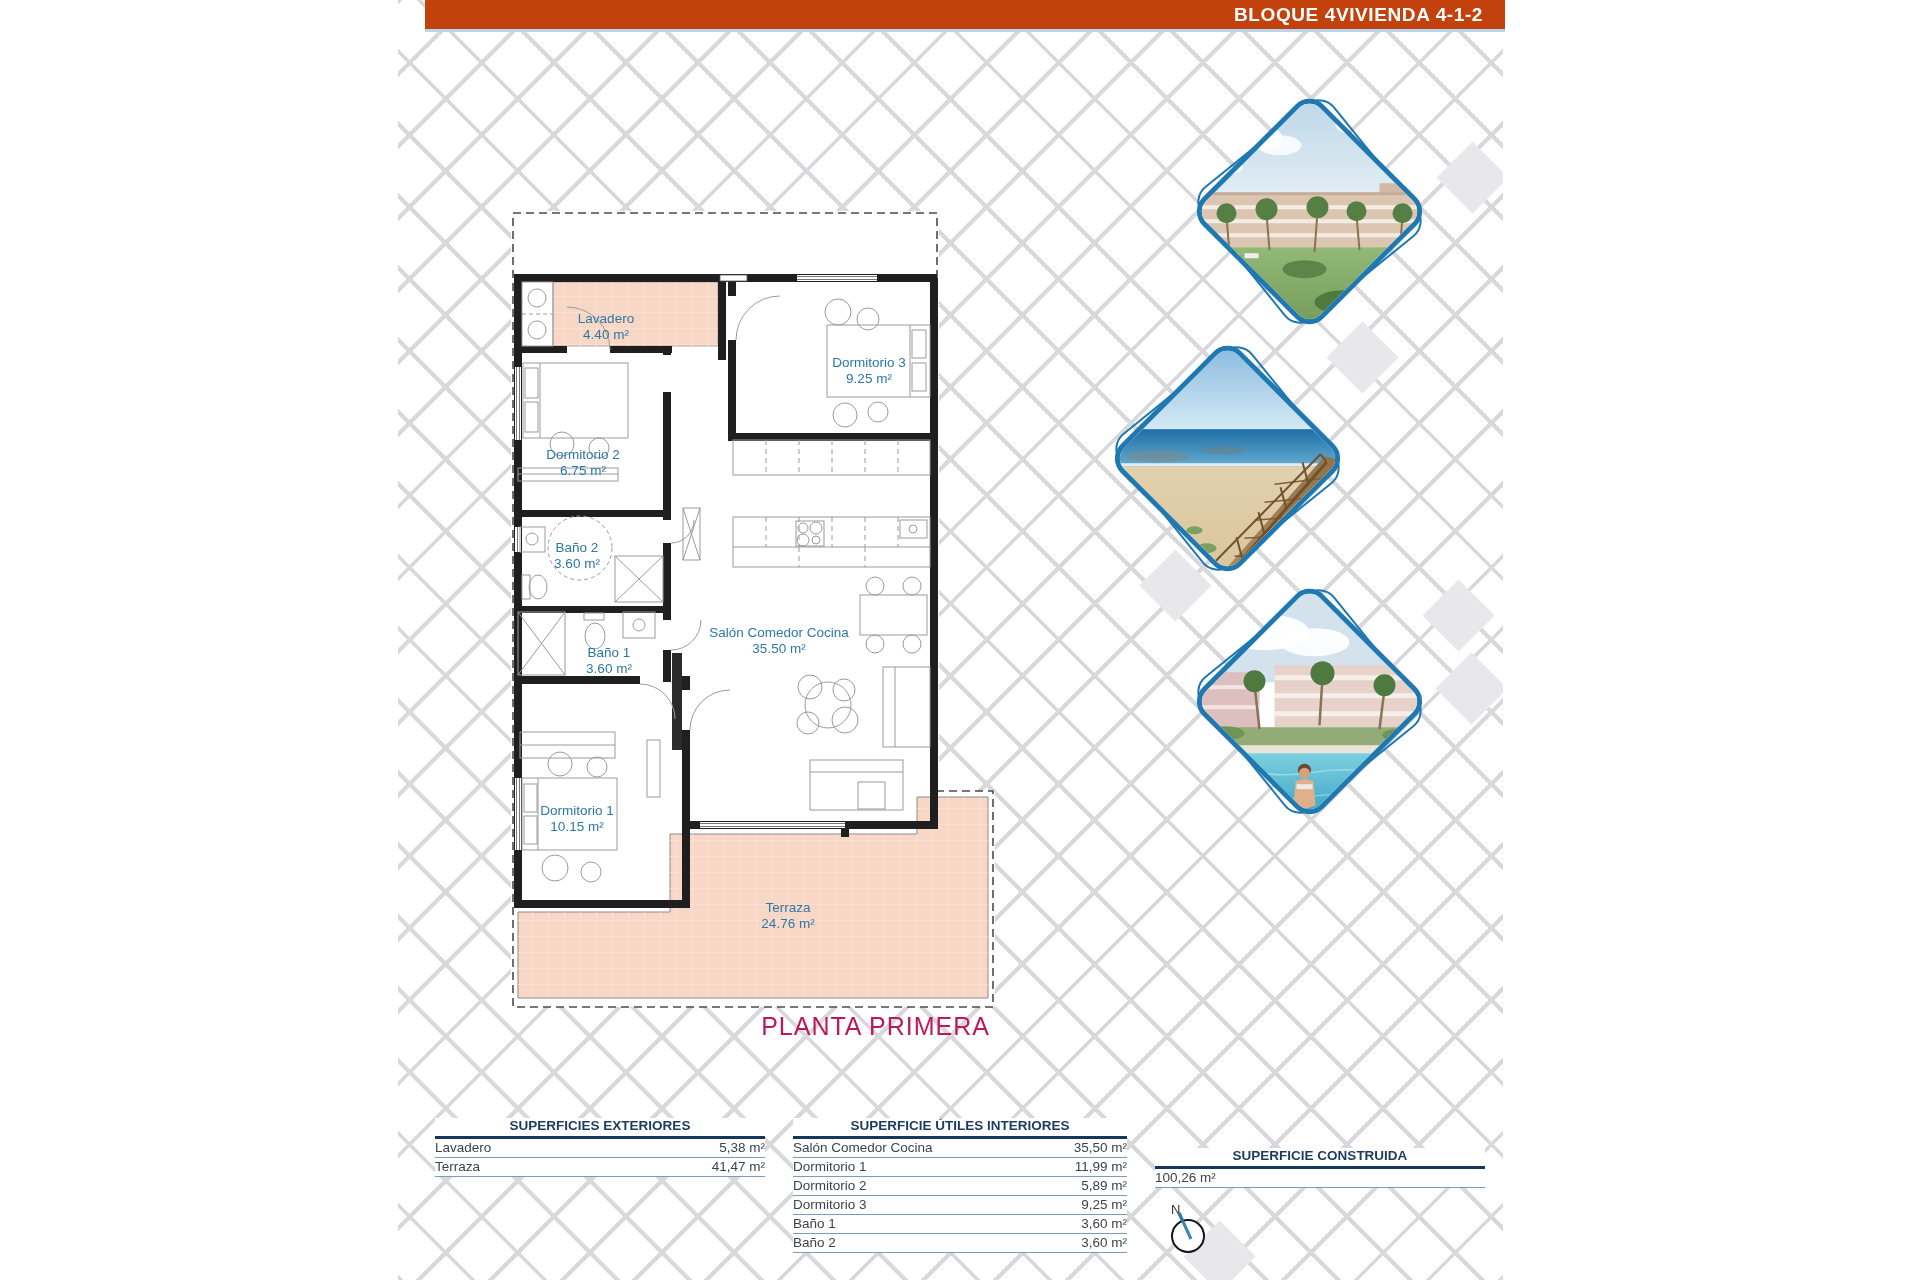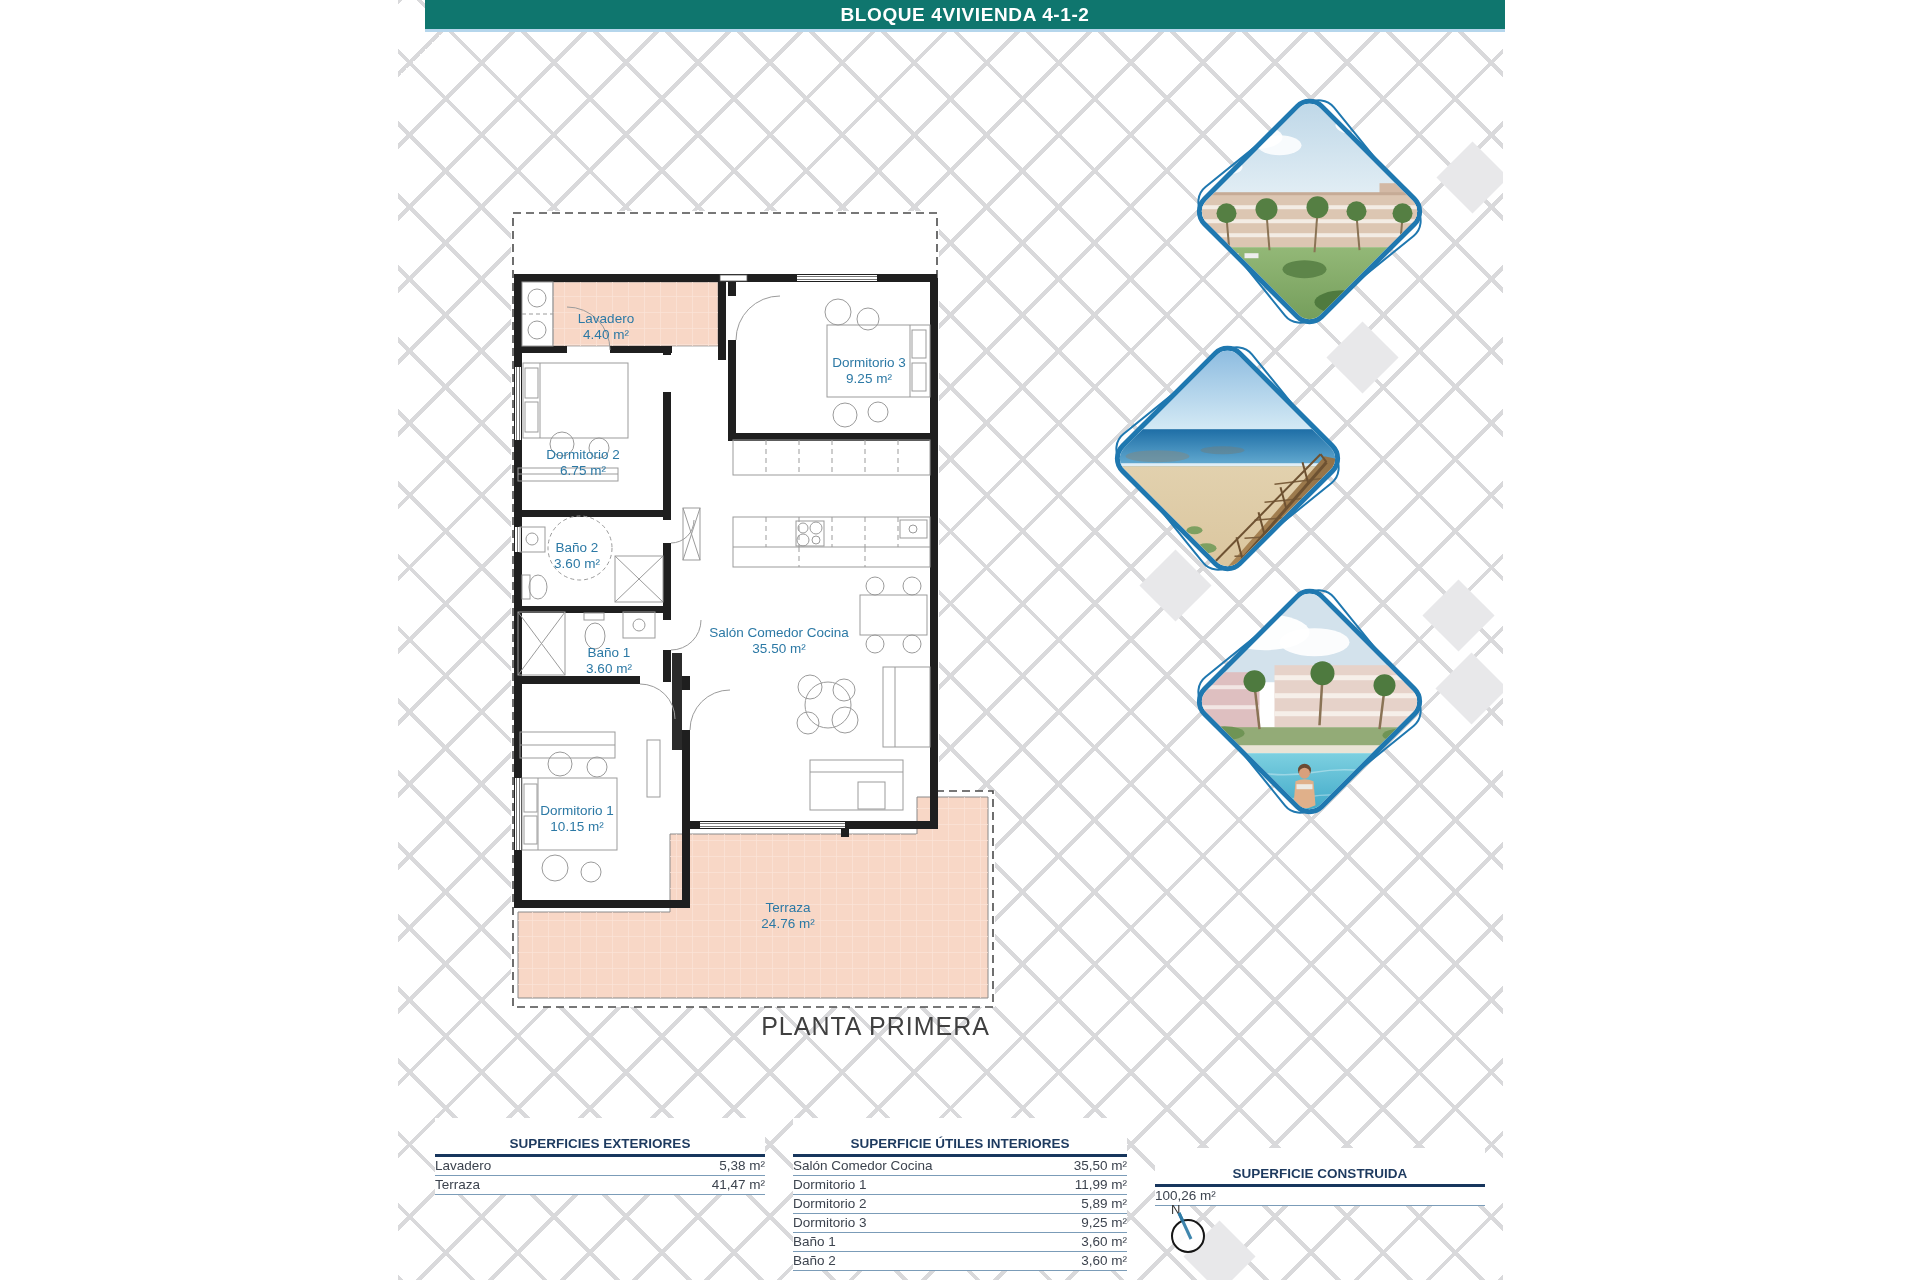--- a/index.html
+++ b/index.html
@@ -7,40 +7,40 @@
         font-family:"Liberation Sans",sans-serif;}
 
   
   .lattice{position:absolute;left:398px;top:0;width:1105px;height:1280px;overflow:hidden;
     background-image:
       repeating-linear-gradient(45deg,#d9d9db 0 4px,transparent 4px 51px),
       repeating-linear-gradient(-45deg,#d9d9db 0 4px,transparent 4px 51px);}
   .cell{position:absolute;width:51px;height:51px;background:#e8e8ea;transform:rotate(45deg);}
 
   
-  .titlebar{position:absolute;left:425px;top:0;width:1080px;height:32px;background:#0f766e;
-    border-bottom:3px solid #b5d6ec;display:flex;justify-content:center;align-items:center;
+  .titlebar{position:absolute;left:425px;top:0;width:1080px;height:32px;background:#c2410c;
+    border-bottom:3px solid #b5d6ec;display:flex;justify-content:flex-end;align-items:center;
     padding:0 22px;box-sizing:border-box;color:#fff;font-weight:bold;font-size:19px;letter-spacing:.6px;}
 
   
   .plan{position:absolute;left:500px;top:200px;width:560px;height:860px;}
   .planta{position:absolute;left:700px;top:1012px;width:290px;text-align:right;
-    font-size:25px;color:#404040;letter-spacing:1px;}
+    font-size:25px;color:#be185d;letter-spacing:1px;}
 
   
   .dia{position:absolute;width:171px;height:171px;}
   .dia .echo{position:absolute;inset:0;border:2.5px solid #1f78b0;border-radius:20px;transform:rotate(51deg);}
   .dia .frame{position:absolute;inset:0;border:5px solid #1f78b0;border-radius:20px;transform:rotate(45deg);
     overflow:hidden;background:#fff;}
   .dia .photo{position:absolute;left:50%;top:50%;margin:-125px 0 0 -125px;transform:rotate(-45deg);}
 
   
   .tbl{position:absolute;background:#fff;font-size:13.5px;color:#3c434e;}
   .tbl-h{text-align:center;font-weight:bold;color:#1d3a5f;border-bottom:3px solid #17365d;
-    padding-bottom:2px;height:16px;line-height:16px;font-size:13.5px;margin-top:18px;}
+    padding-bottom:2px;height:16px;line-height:16px;font-size:13.5px;}
   .tbl-row{display:flex;justify-content:space-between;border-bottom:1px solid #7b9cb8;
     height:18px;line-height:18px;}
   .tbl-row .val{text-align:right;}
 
   .compass{position:absolute;left:1158px;top:1196px;}
 </style>
 </head>
 <body>
 
 <div class="page">

